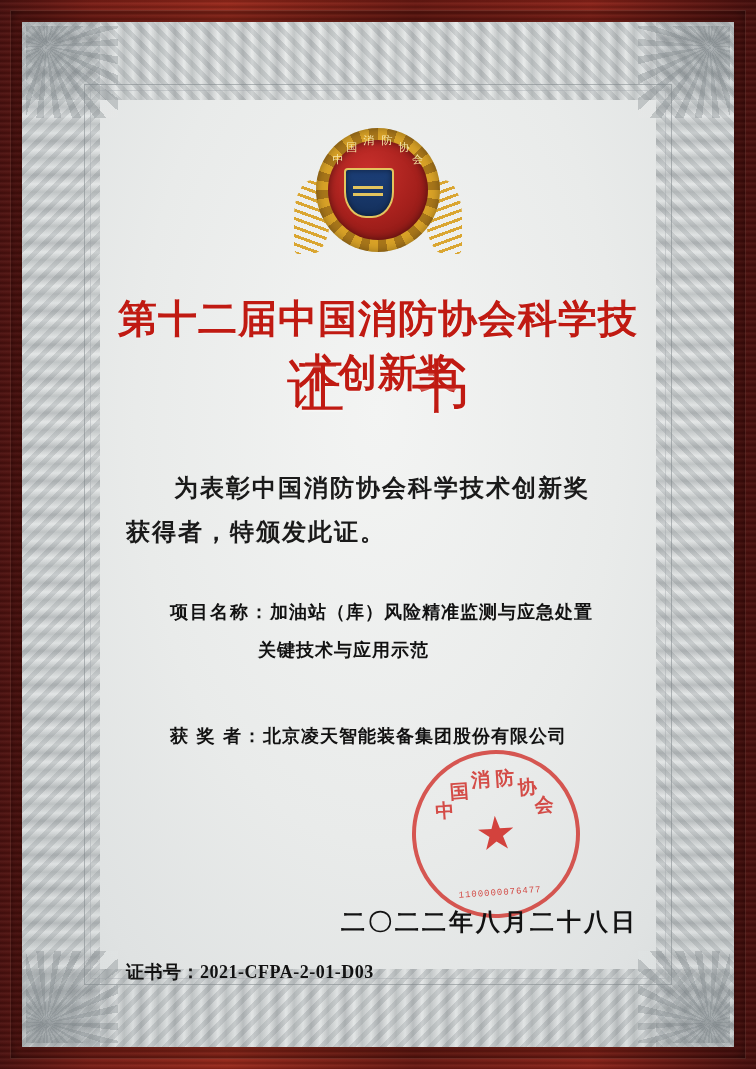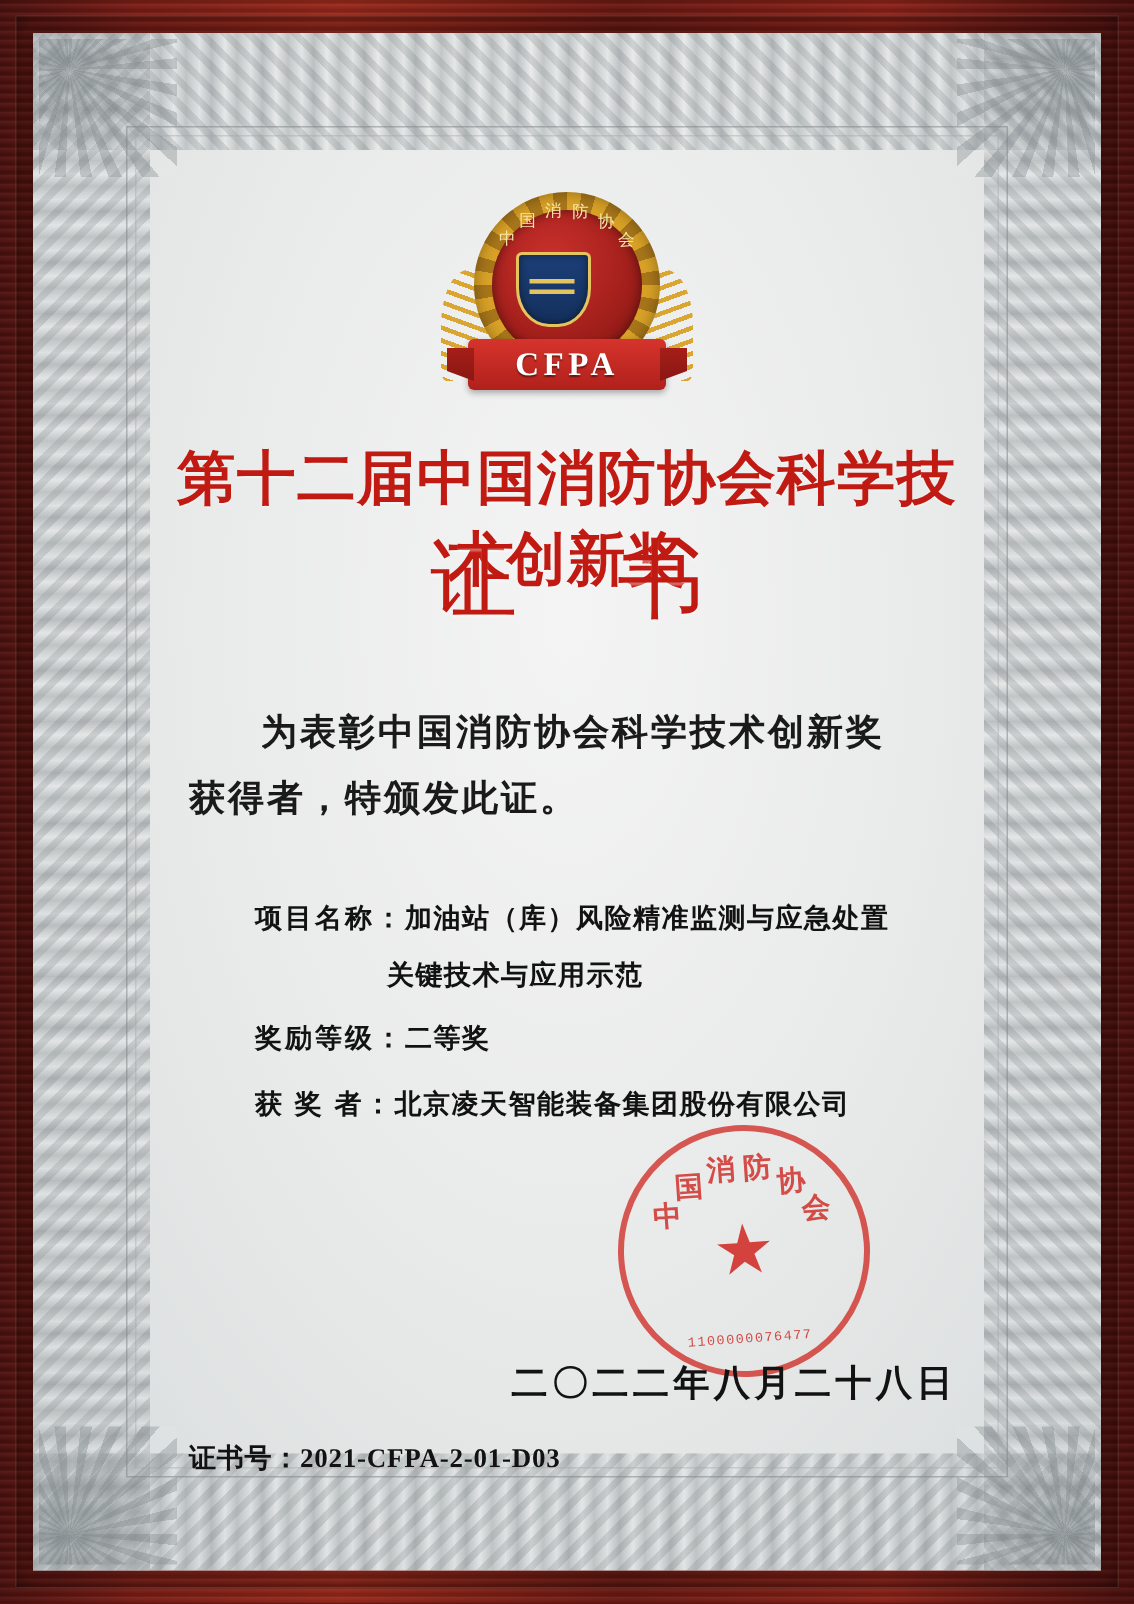--- a/index.html
+++ b/index.html
@@ -390,42 +390,36 @@
           <div class="emblem-ring-text">
               <span style="font-size: 11px; transform: rotate(-52deg) translate(0px, -50px) rotate(52deg) translate(-50%, -50%);">中</span>
               <span style="font-size: 11px; transform: rotate(-31deg) translate(0px, -50px) rotate(31deg) translate(-50%, -50%);">国</span>
               <span style="font-size: 11px; transform: rotate(-10deg) translate(0px, -50px) rotate(10deg) translate(-50%, -50%);">消</span>
               <span style="font-size: 11px; transform: rotate(11deg) translate(0px, -50px) rotate(-11deg) translate(-50%, -50%);">防</span>
               <span style="font-size: 11px; transform: rotate(32deg) translate(0px, -50px) rotate(-32deg) translate(-50%, -50%);">协</span>
               <span style="font-size: 11px; transform: rotate(53deg) translate(0px, -50px) rotate(-53deg) translate(-50%, -50%);">会</span>
             </div>
         </div>
         <div class="emblem-shield"></div>
-        <div class="emblem-banner">
-          <span class="emblem-banner-text">CFPA</span>
-        </div>
       </div>
 
       <div class="main-title">第十二届中国消防协会科学技术创新奖</div>
       <div class="cert-word">证 书</div>
 
 
       <div class="body-line l1">为表彰中国消防协会科学技术创新奖</div>
       <div class="body-line l2">获得者，特颁发此证。</div>
 
       <div class="field-row row-project">
         <span class="field-label">项目名称：</span><span class="field-value">加油站（库）风险精准监测与应急处置</span>
       </div>
       <div class="field-row row-project2">
         <span class="field-value">关键技术与应用示范</span>
       </div>
 
-      <div class="field-row row-level">
-        <span class="field-label">奖励等级：</span><span class="field-value">二等奖</span>
-      </div>
 
       <div class="field-row row-winner">
         <span class="field-label">获 奖 者：</span><span class="field-value">北京凌天智能装备集团股份有限公司</span>
       </div>
 
       <div id="seal">
         <div class="seal-ring-text">
             <span style="font-size: 19px; transform: rotate(-62deg) translate(0px, -56px) rotate(62deg) translate(-50%, -50%);">中</span>
             <span style="font-size: 19px; transform: rotate(-37deg) translate(0px, -56px) rotate(37deg) translate(-50%, -50%);">国</span>
             <span style="font-size: 19px; transform: rotate(-12deg) translate(0px, -56px) rotate(12deg) translate(-50%, -50%);">消</span>

